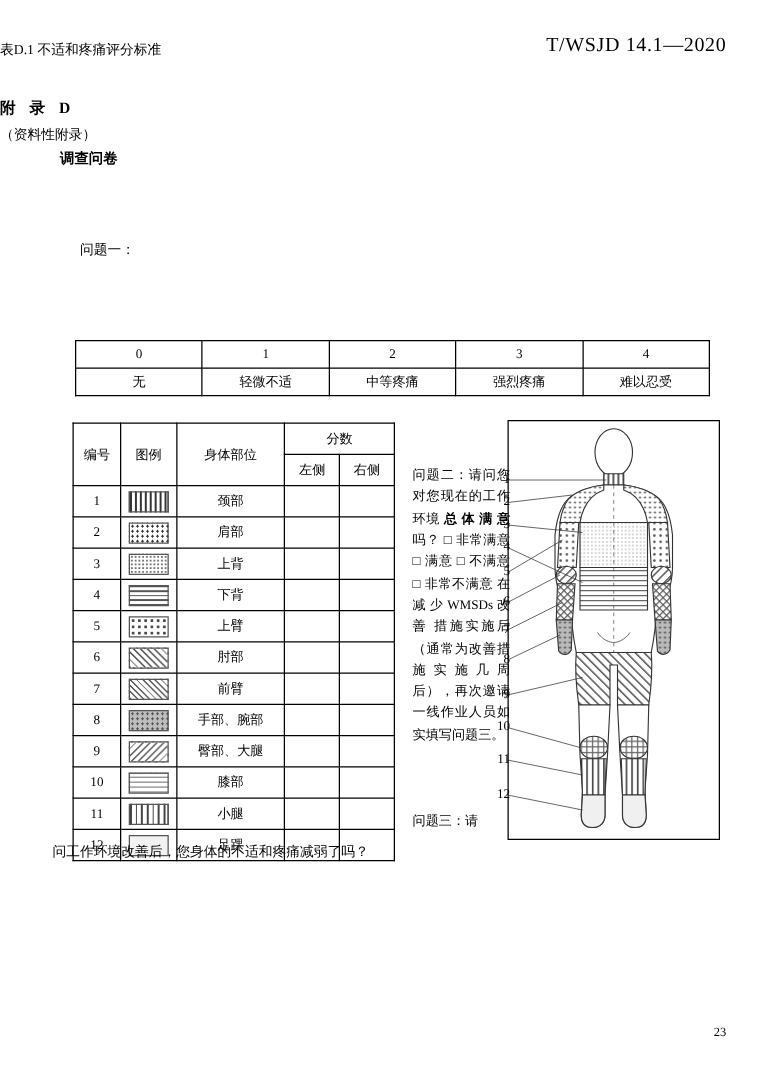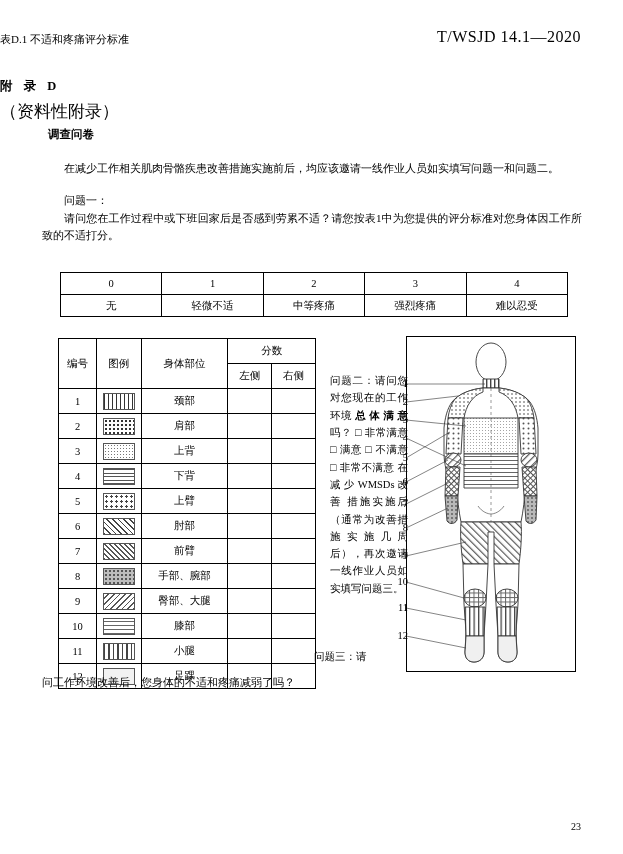--- a/index.html
+++ b/index.html
@@ -37,21 +37,21 @@
     text-align: left;
     font-family: "Liberation Serif", serif;
   }
   .title-block .t1 {
     font-size: 12.5px;
     letter-spacing: 4px;
     font-weight: bold;
     margin-bottom: 5px;
   }
   .title-block .t2 {
-    font-size: 17px;
+    font-size: 11px;
     margin-bottom: 4px;
   }
   .title-block .t3 {
     font-size: 11.5px;
     font-weight: bold;
     margin-left: 48px;
   }
   .para {
     position: absolute;
     font-family: "Liberation Serif", serif;
@@ -146,21 +146,21 @@
     top: 372px;
     width: 78px;
     font-family: "Liberation Serif", serif;
     font-size: 10.5px;
     line-height: 1.65;
     text-align: justify;
   }
   .q2-block b { font-weight: bold; }
   .q3-line {
     position: absolute;
-    left: 314px;
+    left: 330px;
     top: 650px;
     font-family: "Liberation Serif", serif;
     font-size: 10.5px;
   }
   #q3-text {
     left: 42px;
     top: 674px;
     width: 540px;
   }
   #q3-options {
@@ -214,23 +214,21 @@
 <div class="page">
 
   <div class="header-code">T/WSJD 14.1—2020</div>
 
   <div class="title-block">
     <div class="t1">附 录 D</div>
     <div class="t2">（资料性附录）</div>
     <div class="t3">调查问卷</div>
   </div>
 
-  <div class="para" id="intro">在减少工作相关肌肉骨骼疾患改善措施实施前后，均应该邀请一线作业人员如实填写问题一和问题二。</div>
   <div class="para" id="q1-label">问题一：</div>
-  <div class="para" id="q1-text">请问您在工作过程中或下班回家后是否感到劳累不适？请您按表1中为您提供的评分标准对您身体因工作所致的不适打分。</div>
 
   <div id="table-caption">表D.1 不适和疼痛评分标准</div>
 
   <table class="scale-table">
     <tbody>
         <tr>
       <td>0</td>
       <td>1</td>
       <td>2</td>
       <td>3</td>

